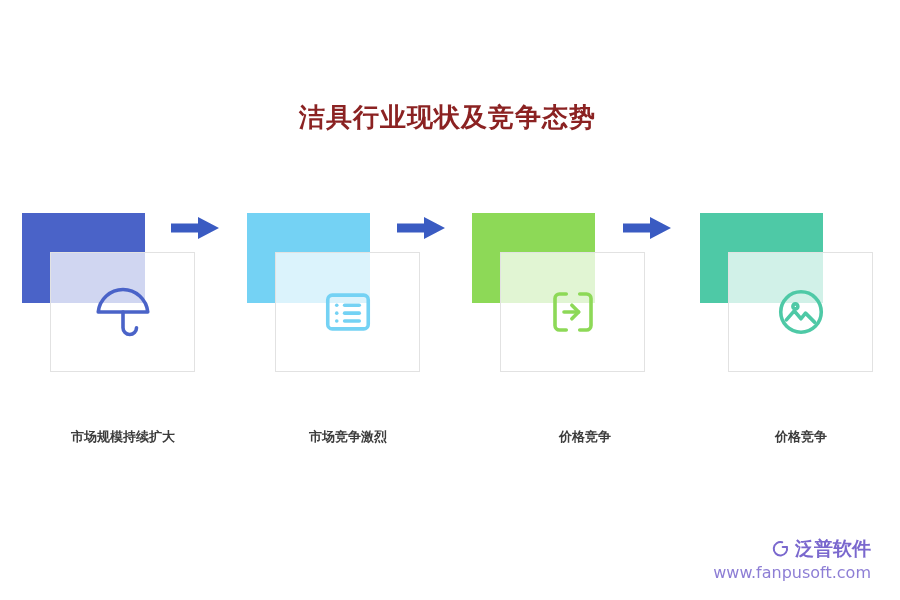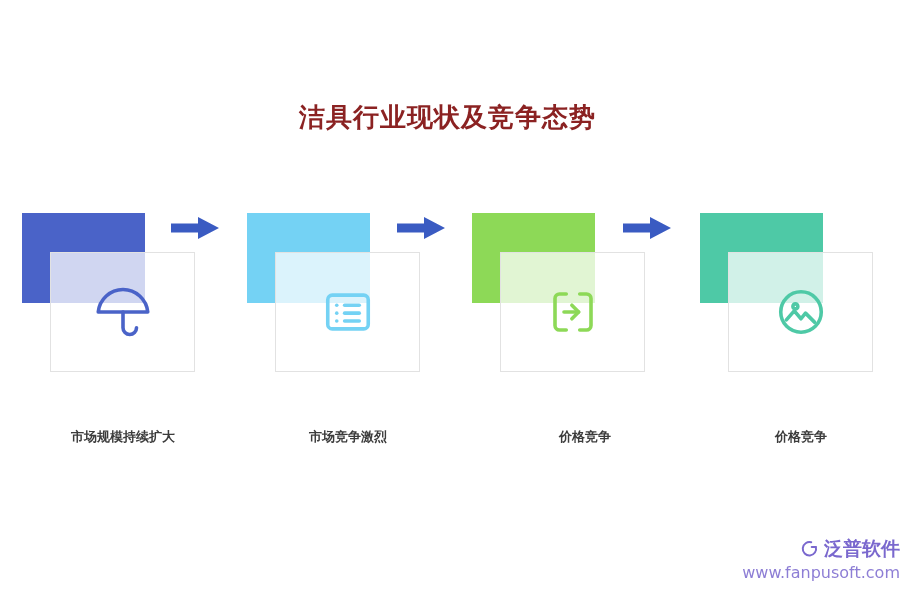--- a/index.html
+++ b/index.html
@@ -20,21 +20,21 @@
     display:flex;align-items:center;justify-content:center;
     box-sizing:border-box;
   }
   .step-card svg{width:54px;height:54px;display:block;}
   .arrow{position:absolute;top:217px;width:48px;height:22px;}
   .arrow svg{width:48px;height:22px;display:block;}
   .step-label{
     position:absolute;top:428px;width:180px;text-align:center;
     font-size:13px;font-weight:bold;color:#3c3c3c;
   }
-  .brand{position:absolute;right:0;bottom:18px;text-align:center;}
+  .brand{position:absolute;right:29px;bottom:18px;text-align:center;}
   .brand-row{display:flex;align-items:center;justify-content:flex-end;gap:4px;
     font-size:19px;font-weight:bold;}
   .brand-row svg{width:20px;height:20px;display:block;}
   .brand-url{font-size:16px;margin-top:1px;opacity:.85;}
 </style>
 </head>
 <body>
 
 <div class="stage">
 

